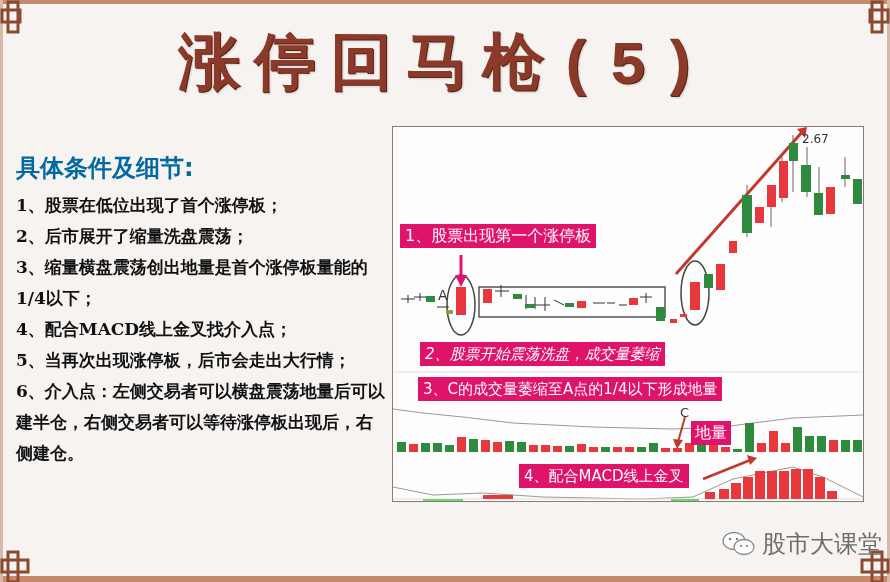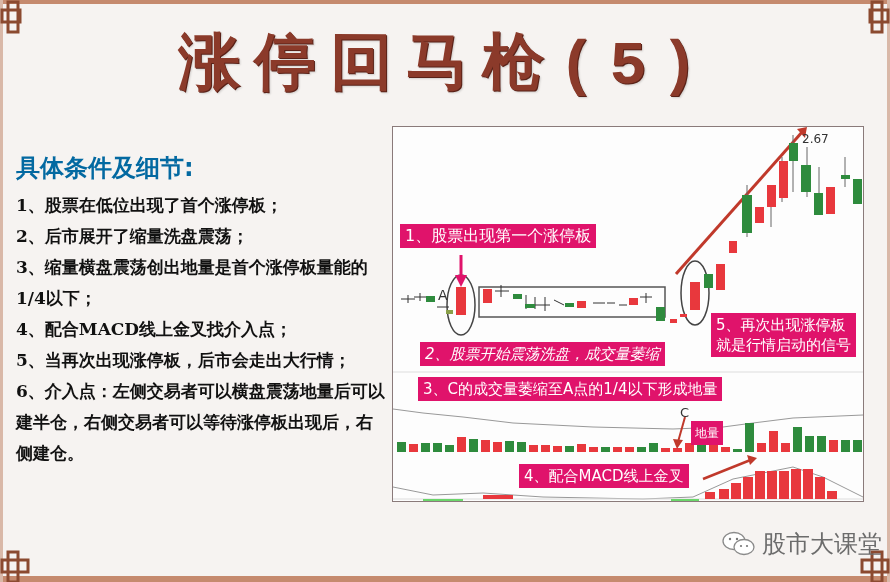--- a/index.html
+++ b/index.html
@@ -46,21 +46,21 @@
     position:absolute; background:#e0136b; color:#fff; font-size:15px;
     padding:2px 5px; line-height:20px; white-space:nowrap;
     font-family:"DejaVu Sans", sans-serif;
   }
   .label.two-line { line-height:20px; }
   .label-1 { left:7px; top:97px; font-size:16px; }
   .label-2 { left:27px; top:215px;font-style:italic; }
   .label-3 { left:25px; top:250px; }
   .label-5 { left:318px; top:186px; }
   .label-4 { left:126px; top:337px; }
-  .label-ground { left:298px; top:294px; font-size:12px; padding:2px 4px; }
+  .label-ground { left:298px; top:294px; font-size:16px; padding:2px 4px; }
   .pt-A { position:absolute; left:45px; top:160px; font-size:14px; color:#333; }
   .pt-C { position:absolute; left:287px; top:278px; font-size:13px; color:#333; }
   .peak-val { position:absolute; left:409px; top:5px; font-size:12px; color:#333; }
 
   .watermark {
     position:absolute; left:722px; top:528px; display:flex; align-items:center;
     color:#6c6c6c; font-size:24px;
     font-family:"DejaVu Sans", sans-serif;
   }
   .wm-icon { width:34px; height:26px; margin-right:6px; }
@@ -267,24 +267,20 @@
     <polygon points="354,328 364,331 357,338" fill="#c0392b"></polygon>
   </svg>
 
   <span class="peak-val">2.67</span>
   <span class="pt-A">A</span>
   <span class="pt-C">C</span>
 
   <div class="label label-1">1、股票出现第一个涨停板</div>
   <div class="label label-2">2、股票开始震荡洗盘，成交量萎缩</div>
   <div class="label label-3">3、C的成交量萎缩至A点的1/4以下形成地量</div>
-  <div class="label label-5 two-line">
-    <div>5、再次出现涨停板</div>
-    <div>就是行情启动的信号</div>
-  </div>
   <div class="label label-ground">地量</div>
   <div class="label label-4">4、配合MACD线上金叉</div>
 </div>
 
 <div class="watermark">
   <svg class="wm-icon" viewBox="0 0 34 26">
     <ellipse cx="12" cy="10" rx="11" ry="8.5" fill="#fff" stroke="#8a8a8a" stroke-width="1.3"></ellipse>
     <ellipse cx="22" cy="16" rx="10" ry="7.5" fill="#fff" stroke="#8a8a8a" stroke-width="1.3"></ellipse>
     <circle cx="8" cy="8" r="1.2" fill="#777"></circle>
       <circle cx="15" cy="8" r="1.2" fill="#777"></circle>

